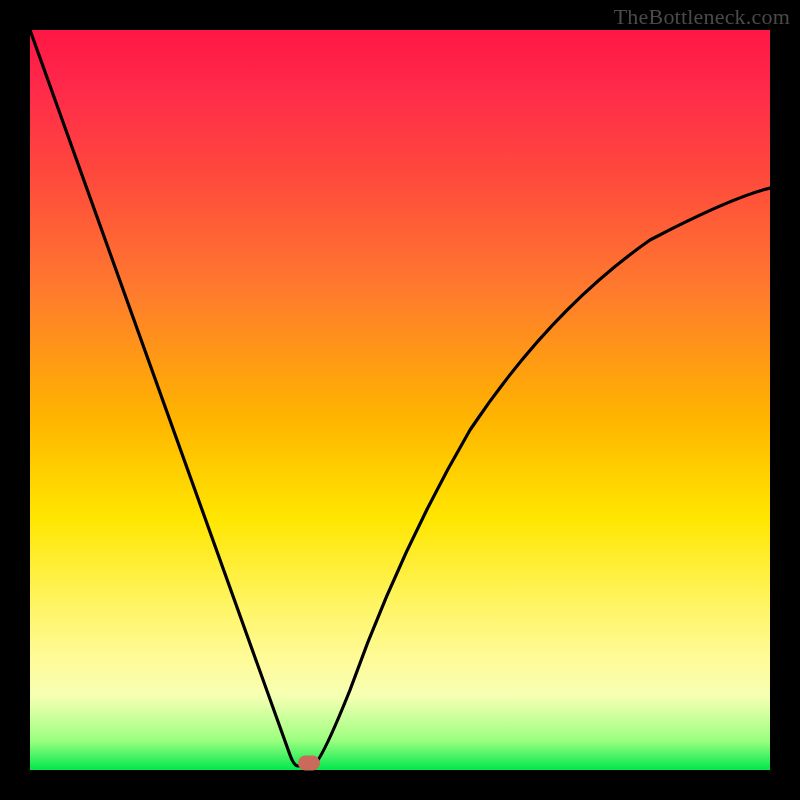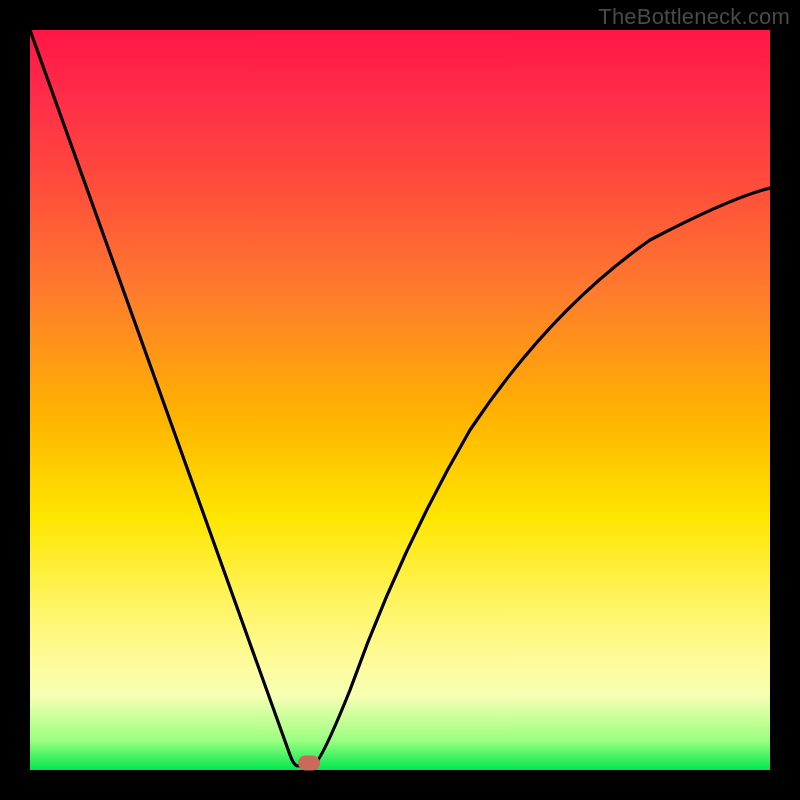--- a/index.html
+++ b/index.html
@@ -19,20 +19,21 @@
   }
   .watermark {
     position: absolute;
     top: 4px;
     right: 10px;
     color: #4a4a4a;
     font-size: 22px;
     font-weight: 500;
     letter-spacing: 0.2px;
     z-index: 5;
+    font-family: Liberation Serif, serif;
   }
   .plot-area {
     position: absolute;
     left: 30px;
     top: 30px;
     width: 740px;
     height: 740px;
     
     background: linear-gradient(
       to bottom,

